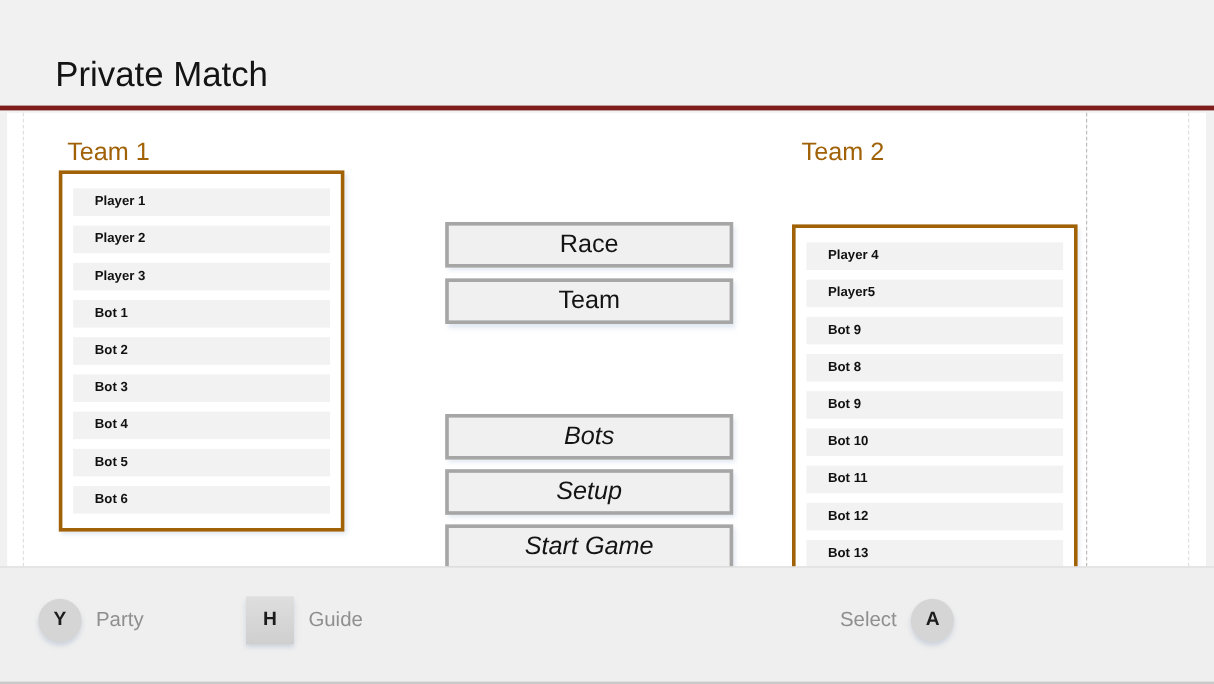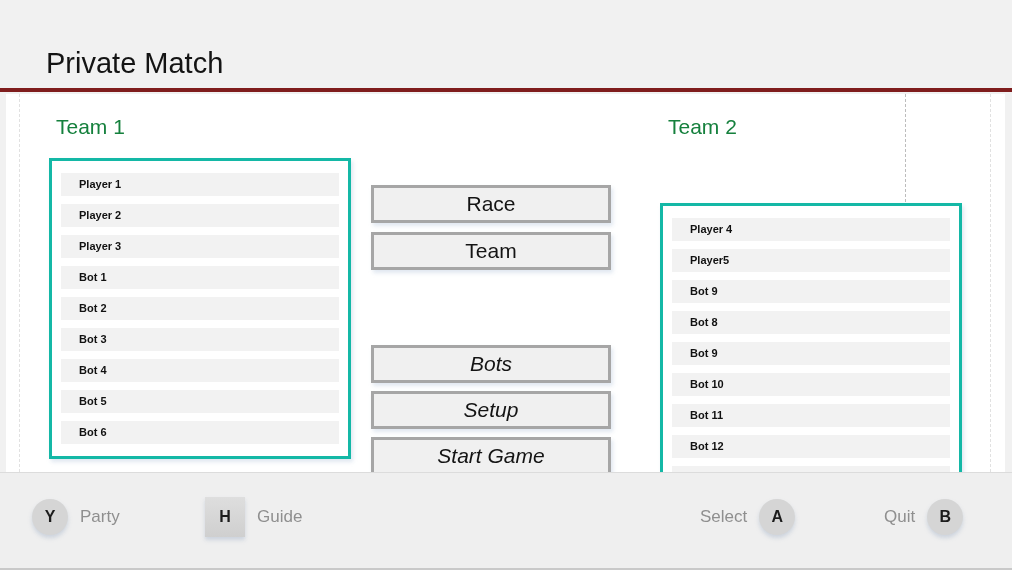--- a/index.html
+++ b/index.html
@@ -15,24 +15,24 @@
   
   .content { position:absolute; left:6px; right:7px; top:94px; height:378px; background:#ffffff; }
 
   
   .guide { position:absolute; top:94px; height:378px; width:0; border-left:1px dashed #e1e1e1; }
   .guide.g1 { left:19px; }
   .guide.g2 { left:905px; border-left-color:#bcbcbc; }
   .guide.g3 { left:990px; }
 
   
-  .team-title { position:absolute; font-size:21px; color:#15803d; }
+  .team-title { position:absolute; font-size:21px; color:#a16207; }
   .team1-title { left:56px; top:115px; }
   .team2-title { left:668px; top:115px;text-align:right; }
-  .roster { position:absolute; top:158px; width:302px; border:3px solid #14b8a6;
+  .roster { position:absolute; top:142px; width:238px; border:3px solid #a16207;
             background:#fff; padding:12px 9px; box-shadow:2px 3px 4px rgba(170,190,215,.35); }
   .roster.t1 { left:49px; }
   .roster.t2 { left:660px;margin-top:45px; }
   .slot { height:23px; margin-bottom:8px; background:#f2f2f2; line-height:23px;
           padding-left:18px; font-size:11px; font-weight:bold; color:#111; }
   .slot:last-child { margin-bottom:0; }
 
   
   .menu-col { position:absolute; left:371px; width:240px;margin-top:38px; }
   .menu-top { top:147px; }
@@ -145,19 +145,15 @@
     <div class="hint hint-guide">
       <div class="key-btn">H</div>
       <div class="hint-label">Guide</div>
     </div>
 
     <div class="hint hint-select">
       <div class="hint-label">Select</div>
       <div class="pad-btn">A</div>
     </div>
 
-    <div class="hint hint-quit">
-      <div class="hint-label">Quit</div>
-      <div class="pad-btn">B</div>
-    </div>
 
   </div>
 </div>
 
 </body></html>

